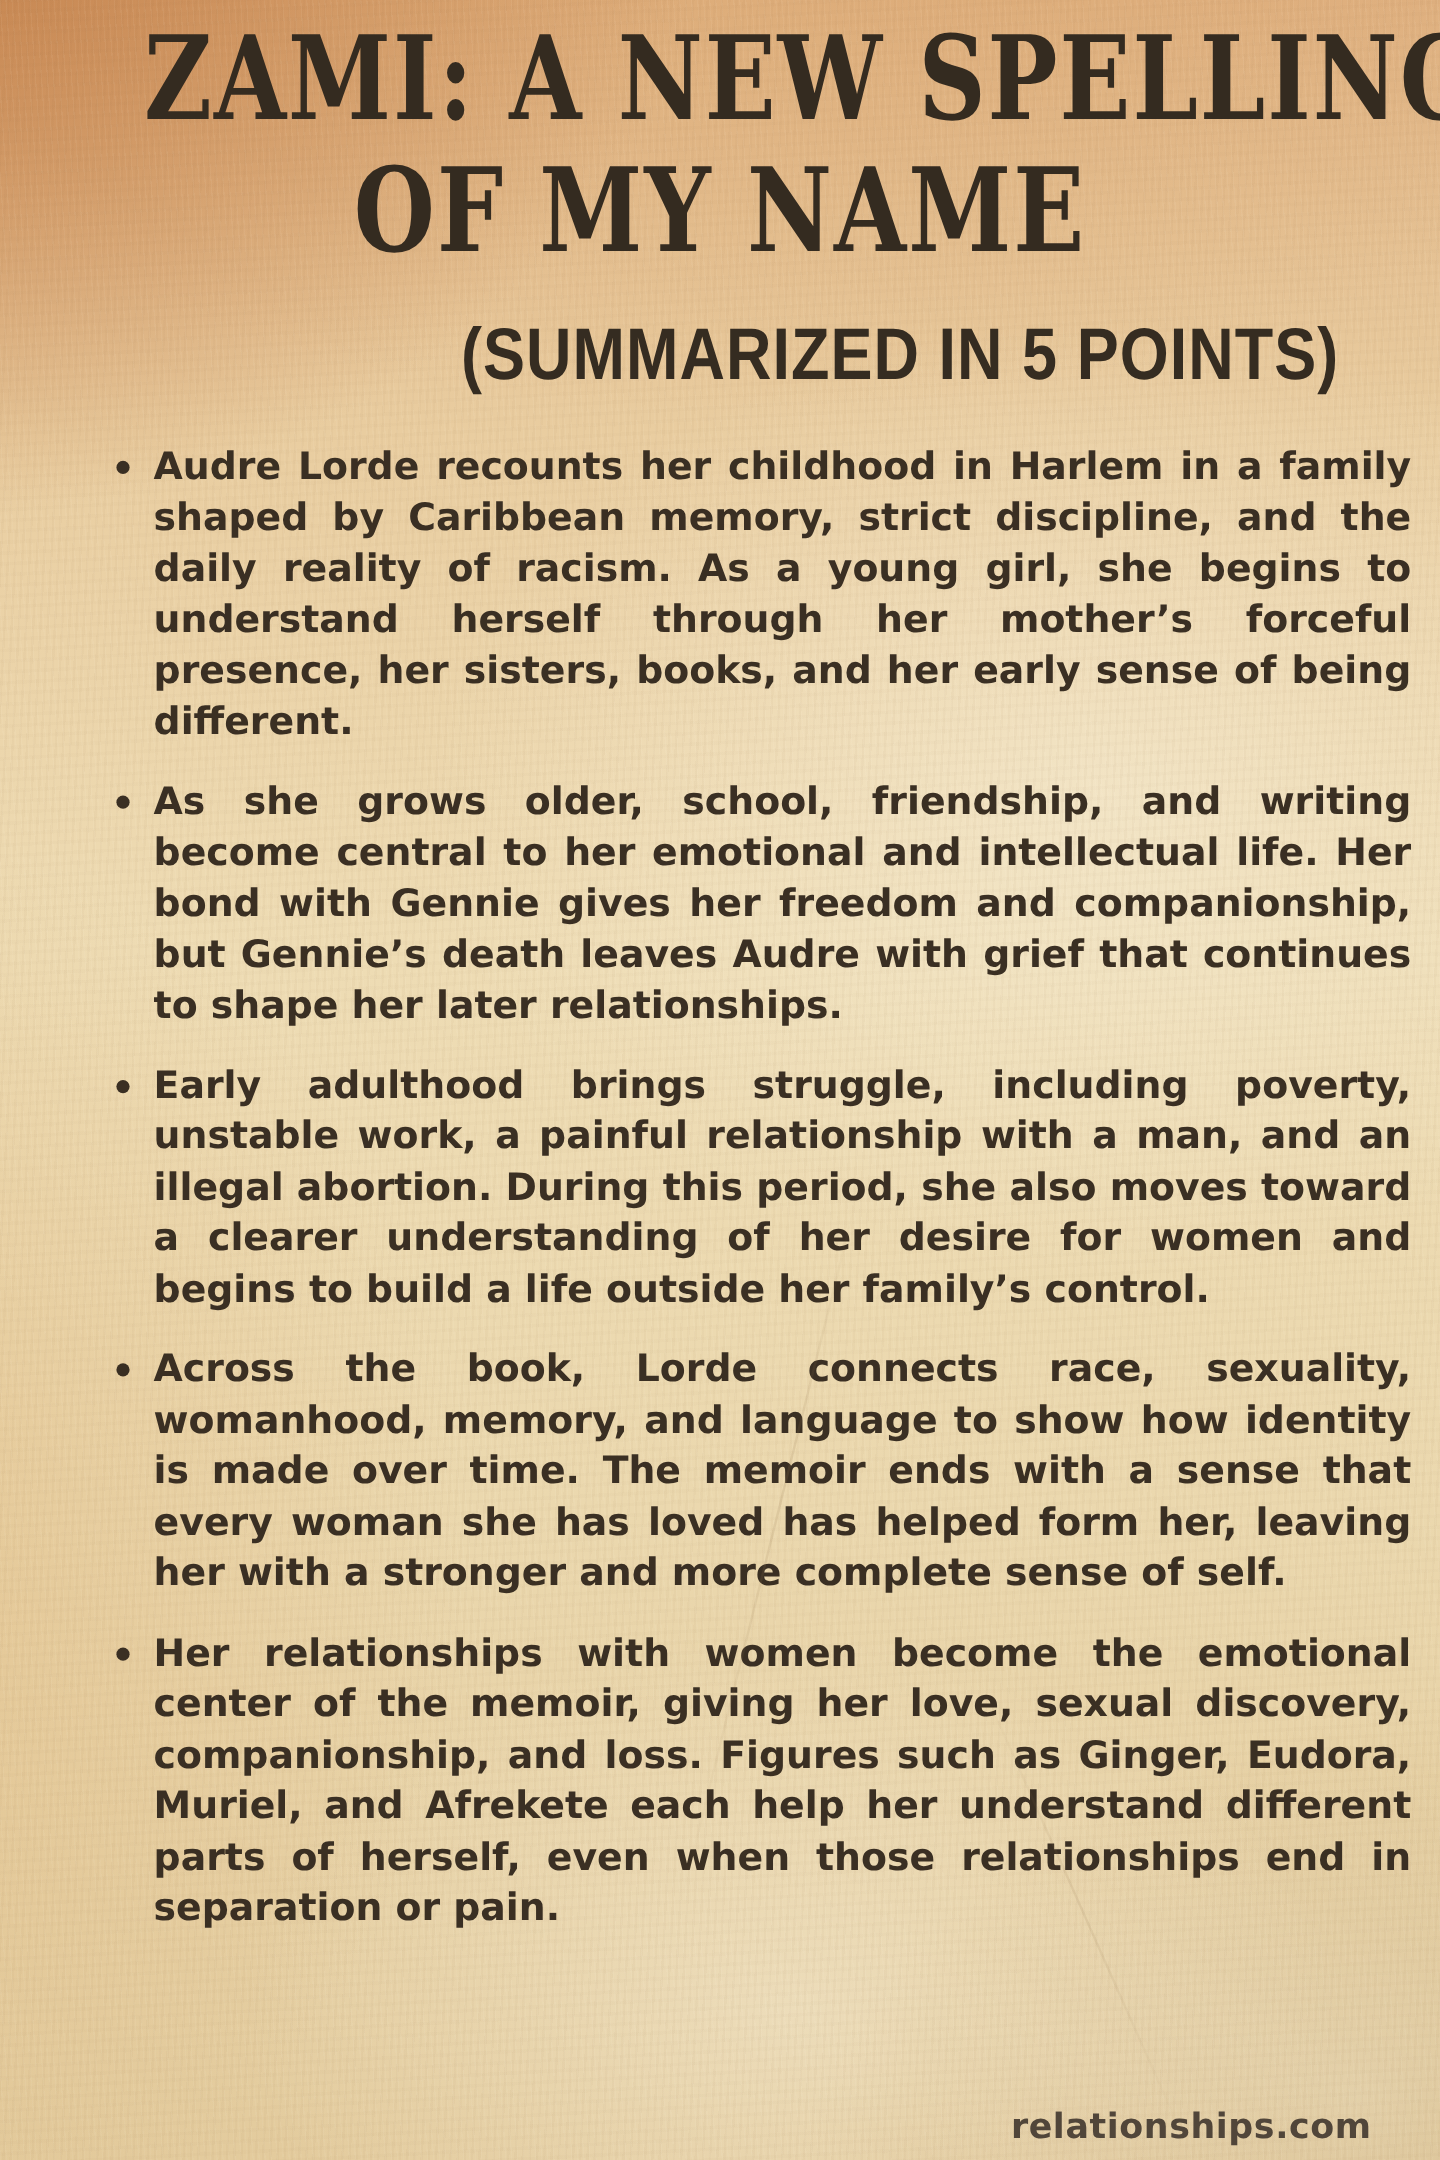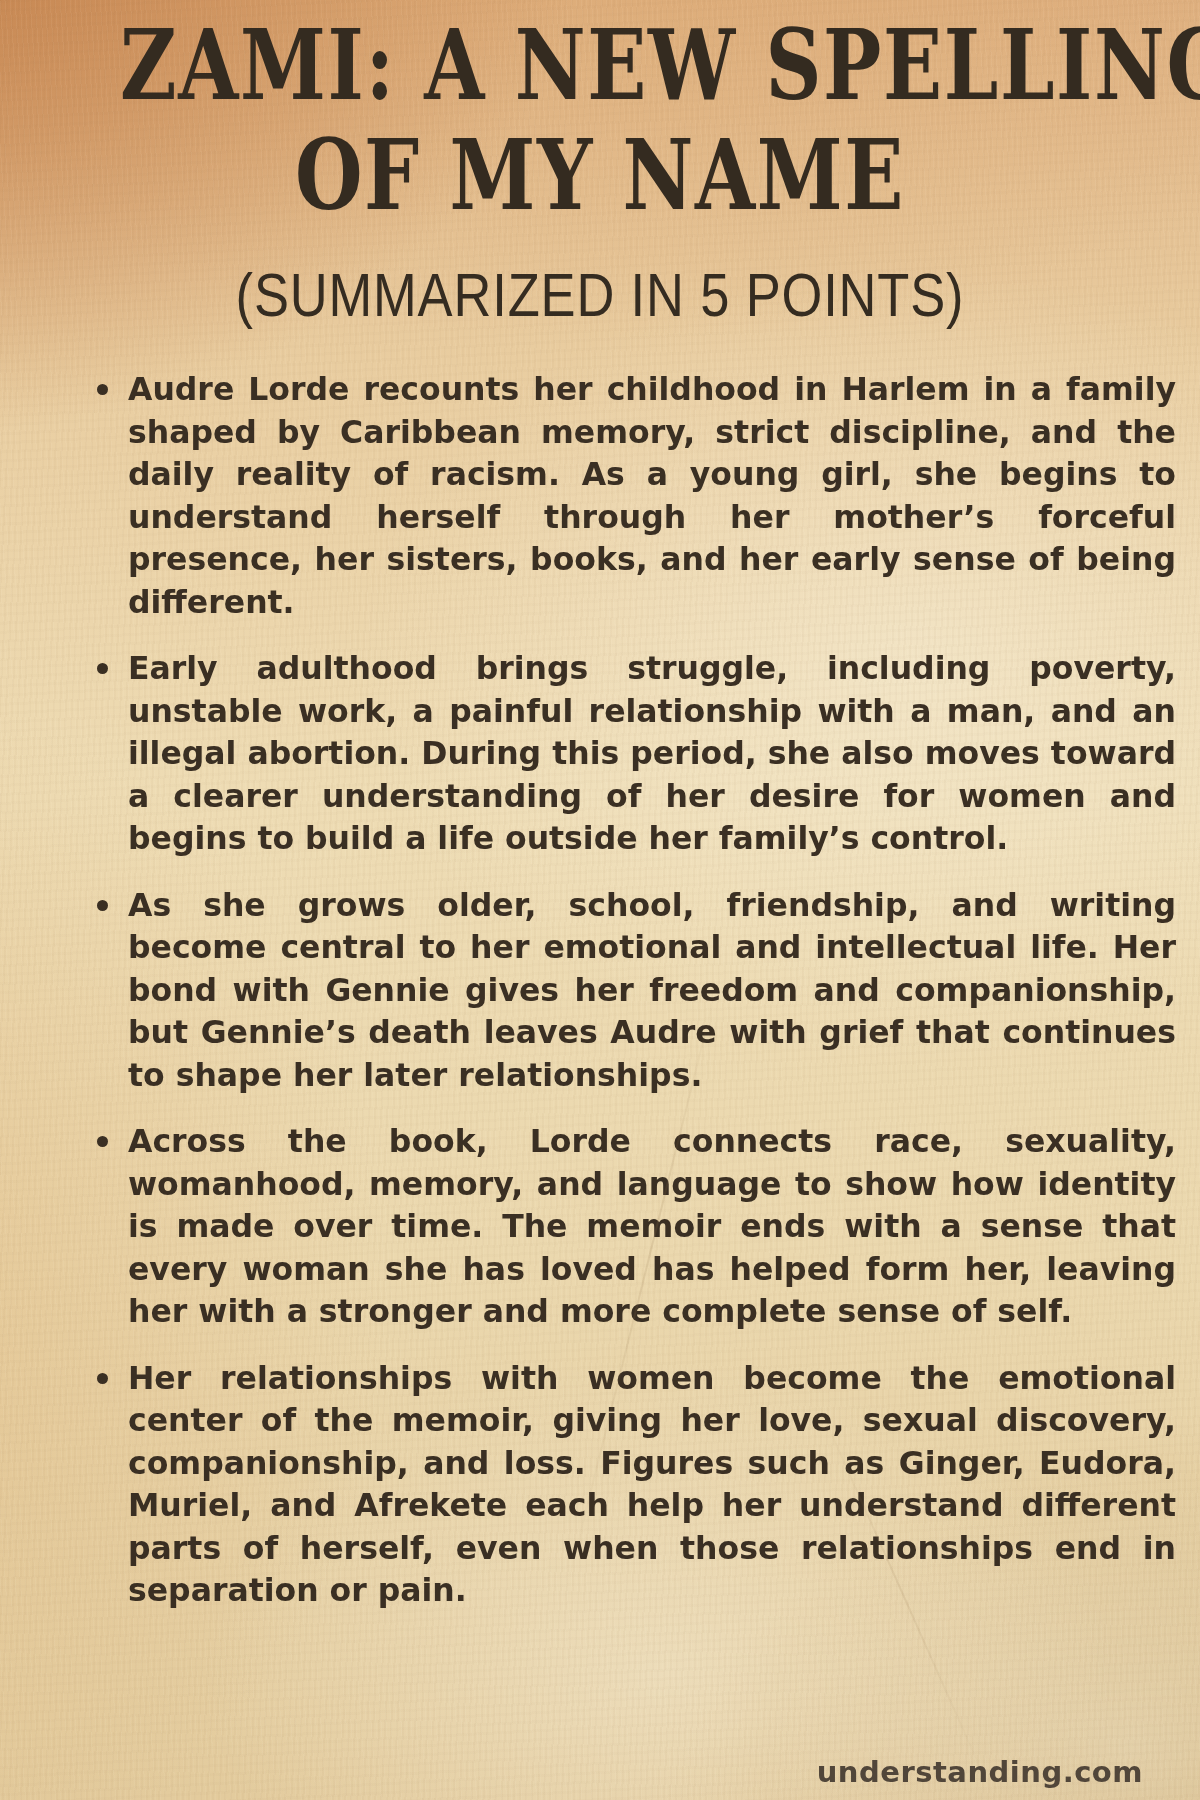--- a/index.html
+++ b/index.html
@@ -44,23 +44,23 @@
     font-weight:700;
     font-size:97px;
     line-height:110px;
     color:#342b20;
     letter-spacing:2px;
   }
   h1 .t-line{display:block;transform:scaleX(0.80);transform-origin:50% 50%;white-space:nowrap;}
 
   h2{
     margin:32px 0 0 0;
-    text-align:center;
+    text-align:right;
     font-family:"Liberation Sans","DejaVu Sans",sans-serif;
-    font-weight:400;
+    font-weight:700;
     font-size:61px;
     line-height:66px;
     color:#352c21;
     letter-spacing:1px;
   }
   h2 .t-line{display:block;transform:scaleX(0.86);transform-origin:50% 50%;white-space:nowrap;}
 
   ul.summary{
     list-style:none;
     margin:40px 0 0 0;
@@ -126,31 +126,31 @@
     </h2>
   </header>
 
   <ul class="summary">
     <li>
       <span class="dot"></span>
       <span class="point-text">Audre Lorde recounts her childhood in Harlem in a family shaped by Caribbean memory, strict discipline, and the daily reality of racism. As a young girl, she begins to understand herself through her mother’s forceful presence, her sisters, books, and her early sense of being different.</span>
     </li>
     <li>
       <span class="dot"></span>
-      <span class="point-text">Early adulthood brings struggle, including poverty, unstable work, a painful relationship with a man, and an illegal abortion. During this period, she also moves toward a clearer understanding of her desire for women and begins to build a life outside her family’s control.</span>
+      <span class="point-text">As she grows older, school, friendship, and writing become central to her emotional and intellectual life. Her bond with Gennie gives her freedom and companionship, but Gennie’s death leaves Audre with grief that continues to shape her later relationships.</span>
     </li>
     <li>
       <span class="dot"></span>
-      <span class="point-text">As she grows older, school, friendship, and writing become central to her emotional and intellectual life. Her bond with Gennie gives her freedom and companionship, but Gennie’s death leaves Audre with grief that continues to shape her later relationships.</span>
+      <span class="point-text">Early adulthood brings struggle, including poverty, unstable work, a painful relationship with a man, and an illegal abortion. During this period, she also moves toward a clearer understanding of her desire for women and begins to build a life outside her family’s control.</span>
     </li>
     <li>
       <span class="dot"></span>
       <span class="point-text">Across the book, Lorde connects race, sexuality, womanhood, memory, and language to show how identity is made over time. The memoir ends with a sense that every woman she has loved has helped form her, leaving her with a stronger and more complete sense of self.</span>
     </li>
     <li>
       <span class="dot"></span>
       <span class="point-text">Her relationships with women become the emotional center of the memoir, giving her love, sexual discovery, companionship, and loss. Figures such as Ginger, Eudora, Muriel, and Afrekete each help her understand different parts of herself, even when those relationships end in separation or pain.</span>
     </li>
   </ul>
 
-  <div class="site-credit">understanding.com</div>
+  <div class="site-credit">relationships.com</div>
 
 </div>
 
 </body></html>

